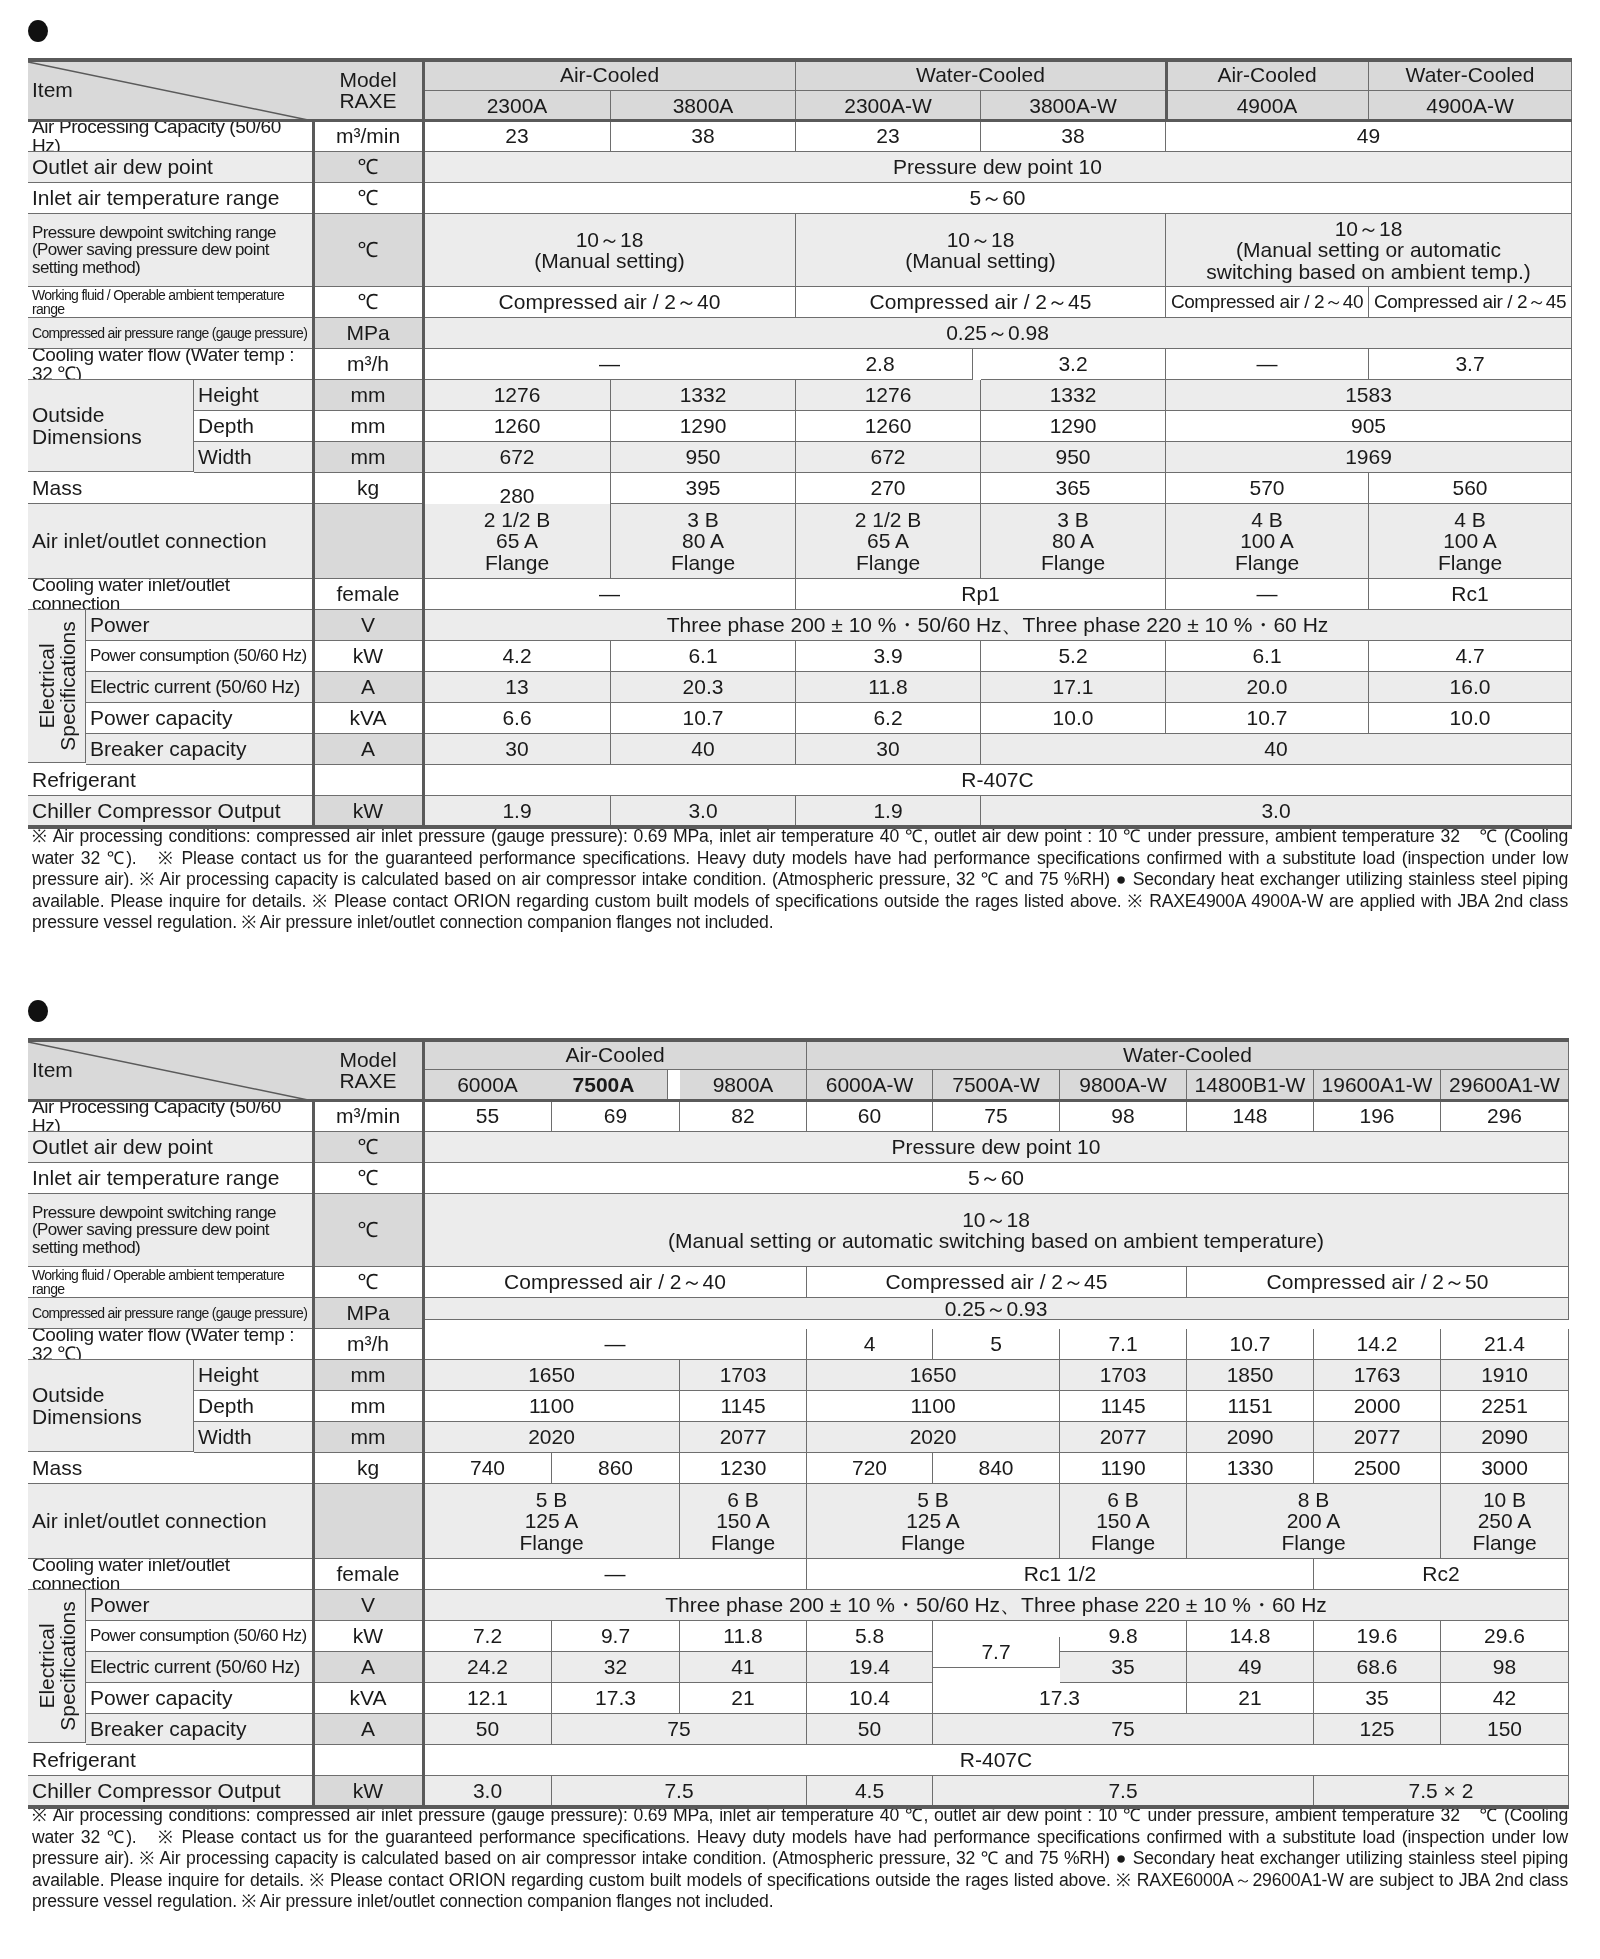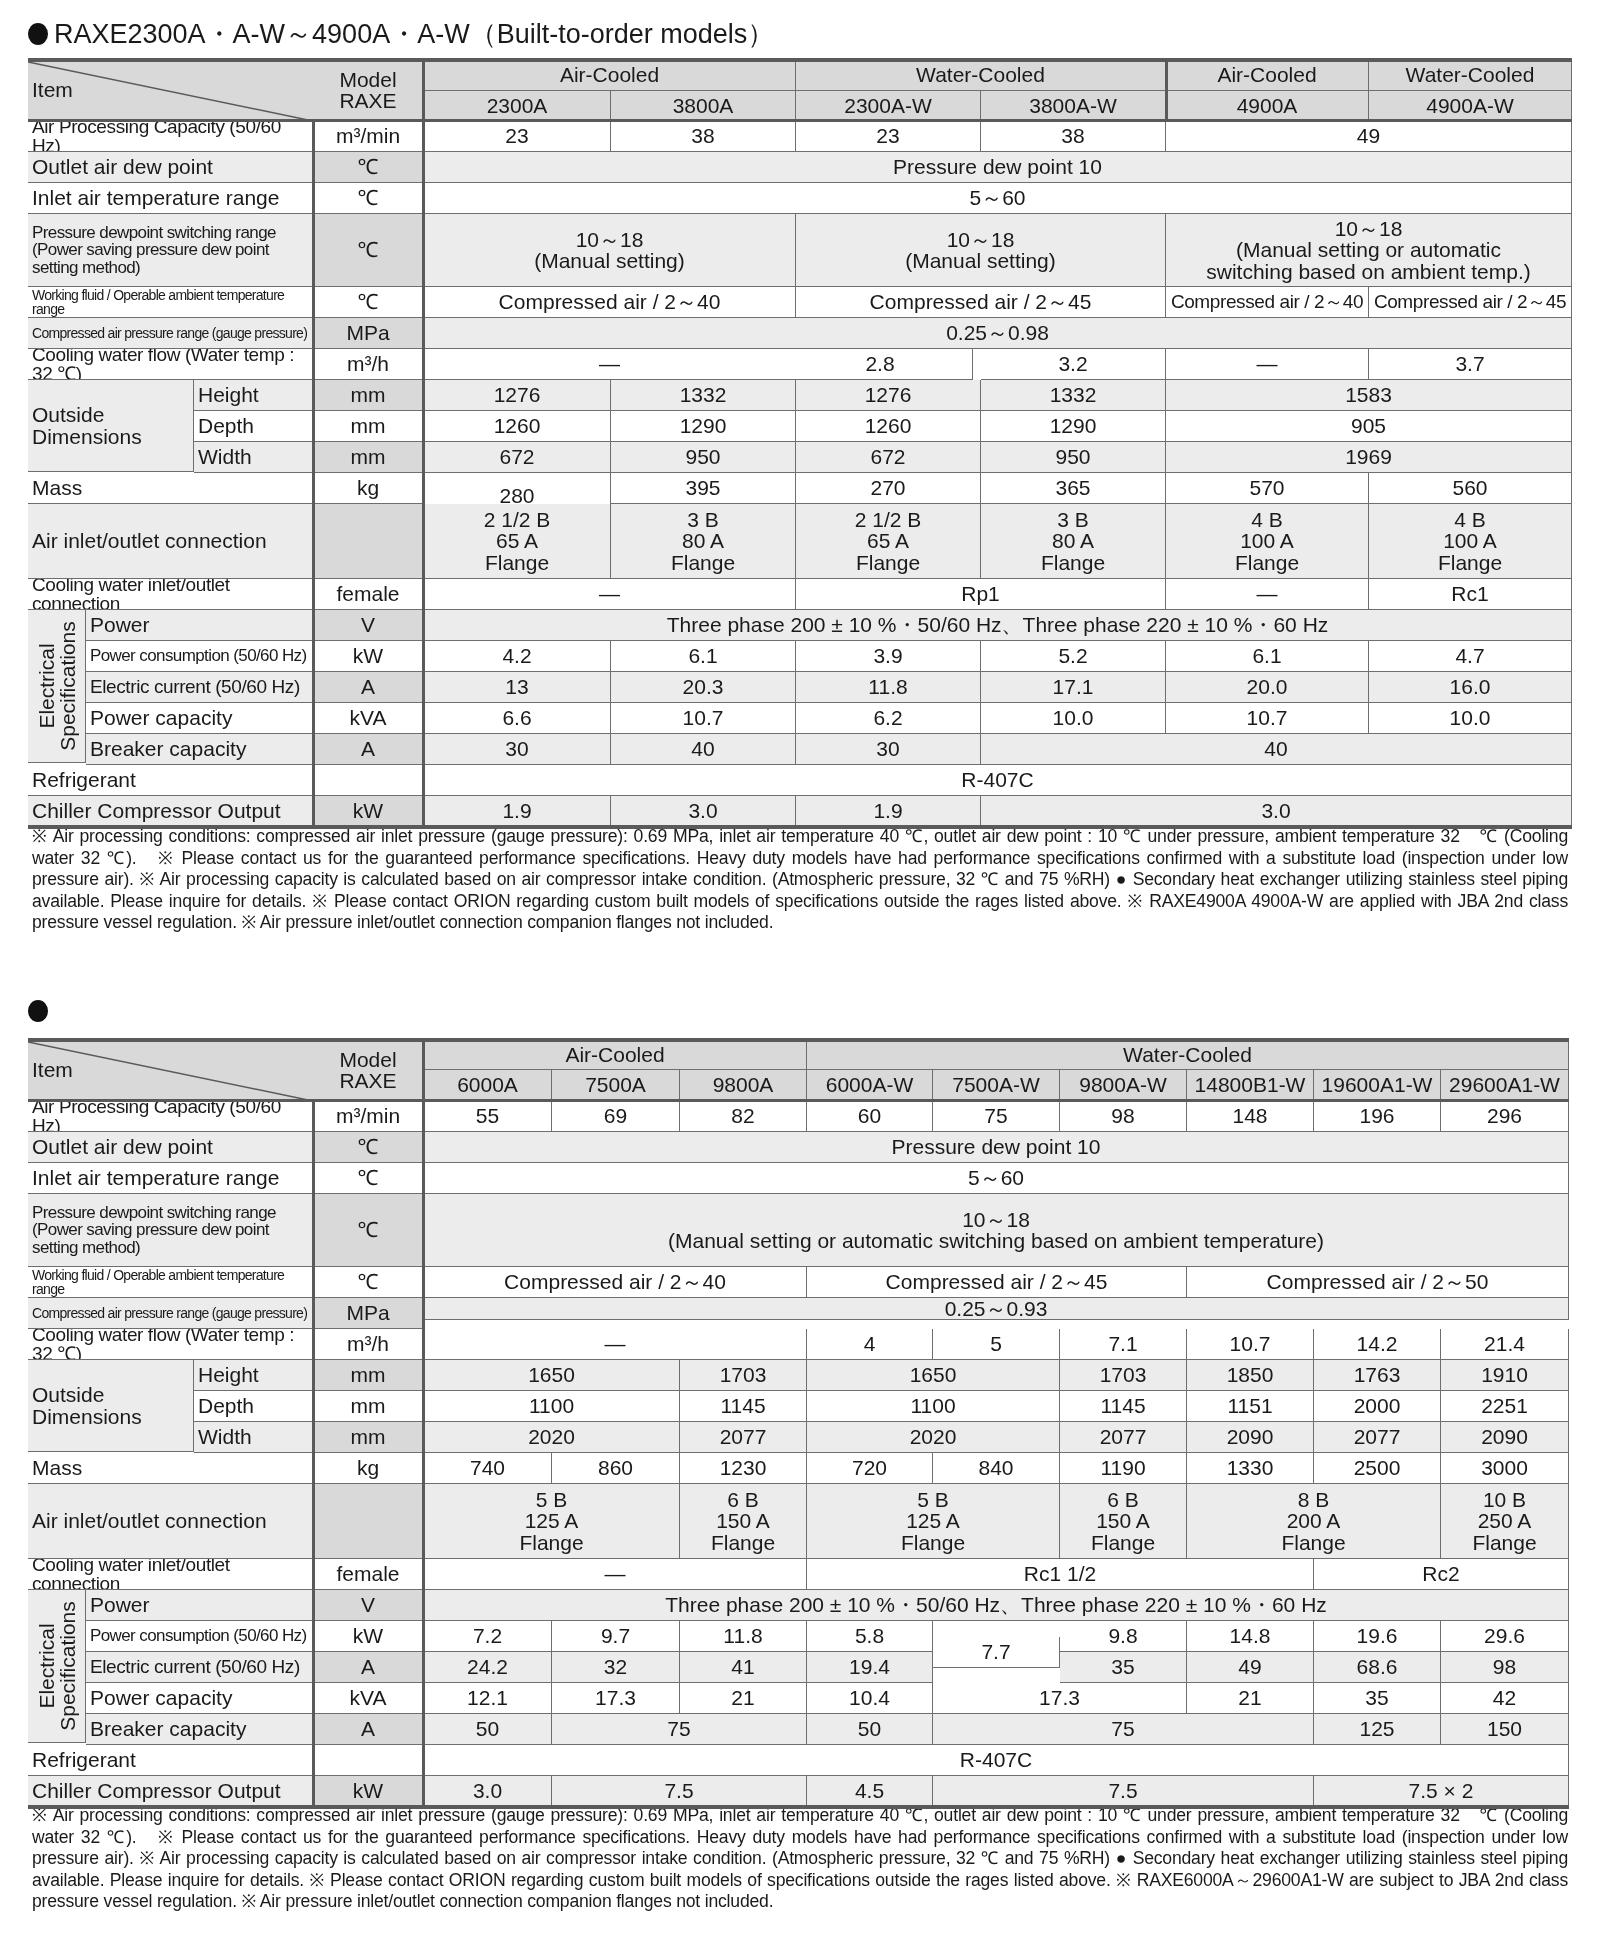--- a/index.html
+++ b/index.html
@@ -20,21 +20,21 @@
   .frame-top{position:absolute;height:4px;background:#5a5a5a;}
   .frame-bot{position:absolute;height:4px;background:#5a5a5a;}
   .vline{position:absolute;width:3px;background:#5a5a5a;}
   .hthick{position:absolute;height:3px;background:#5a5a5a;}
   .notes{position:absolute;left:32px;width:1536px;font-size:17.6px;line-height:21.6px;text-align:justify;color:#1a1a1a;letter-spacing:-0.2px;}
   svg.diag{position:absolute;pointer-events:none;}
 </style>
 </head>
 <body>
 
-<div class="title" style="top:16px;"><span class="dot"></span><span>RAXE2300A・A-W～4900A・A-W（Built-to-order models）</span></div>
+<div class="title" style="top:16px;"><span class="dot"></span></div>
 <div id="tbl0" class="tbl"></div>
 <div class="notes" style="top:826px;">※ Air processing conditions: compressed air inlet pressure (gauge pressure): 0.69 MPa, inlet air temperature 40 ℃, outlet air dew point : 10 ℃ under pressure, ambient temperature 32　℃ (Cooling water 32 ℃).　※ Please contact us for the guaranteed performance specifications. Heavy duty models have had performance specifications confirmed with a substitute load (inspection under low pressure air). ※ Air processing capacity is calculated based on air compressor intake condition. (Atmospheric pressure, 32 ℃ and 75 %RH) ● Secondary heat exchanger utilizing stainless steel piping available. Please inquire for details. ※ Please contact ORION regarding custom built models of specifications outside the rages listed above. ※ RAXE4900A 4900A-W are applied with JBA 2nd class pressure vessel regulation. ※ Air pressure inlet/outlet connection companion flanges not included.</div>
 
 <div class="title" style="top:996px;"><span class="dot"></span></div>
 <div id="tbl1" class="tbl"></div>
 <div class="notes" style="top:1805px;">※ Air processing conditions: compressed air inlet pressure (gauge pressure): 0.69 MPa, inlet air temperature 40 ℃, outlet air dew point : 10 ℃ under pressure, ambient temperature 32　℃ (Cooling water 32 ℃).　※ Please contact us for the guaranteed performance specifications. Heavy duty models have had performance specifications confirmed with a substitute load (inspection under low pressure air). ※ Air processing capacity is calculated based on air compressor intake condition. (Atmospheric pressure, 32 ℃ and 75 %RH) ● Secondary heat exchanger utilizing stainless steel piping available. Please inquire for details. ※ Please contact ORION regarding custom built models of specifications outside the rages listed above. ※ RAXE6000A～29600A1-W are subject to JBA 2nd class pressure vessel regulation. ※ Air pressure inlet/outlet connection companion flanges not included.</div>
 
 <div class="cell h l" style="left: 28px; top: 60px; width: 285px; height: 61px; align-items: center; border-right: none;">Item</div>
 <div class="cell h" style="left: 313px; top: 60px; width: 111px; height: 61px; border-left: none;">Model
 RAXE</div>
@@ -200,21 +200,21 @@
 <div class="vline" style="left: 1165px; top: 60px; height: 61px;"></div>
 <div class="cell h l" style="left: 28px; top: 1040px; width: 285px; height: 61px; align-items: center; border-right: none;">Item</div>
 <div class="cell h" style="left: 313px; top: 1040px; width: 111px; height: 61px; border-left: none;">Model
 RAXE</div>
 <svg class="diag" width="285" height="61" style="left: 28px; top: 1040px;">
     <line x1="0" y1="2" x2="285" y2="61" stroke="#5a5a5a" stroke-width="1.6"></line>
   </svg>
 <div class="cell h" style="left: 424px; top: 1040px; width: 383px; height: 30px;">Air-Cooled</div>
 <div class="cell h" style="left: 807px; top: 1040px; width: 762px; height: 30px;">Water-Cooled</div>
 <div class="cell h" style="left: 424px; top: 1070px; width: 128px; height: 31px;">6000A</div>
-<div class="cell h" style="left: 552px; top: 1070px; width: 128px; height: 31px;">7500A</div>
+<div class="cell h" style="left: 540px; top: 1070px; width: 128px; height: 31px; font-weight: bold;">7500A</div>
 <div class="cell h" style="left: 680px; top: 1070px; width: 127px; height: 31px;">9800A</div>
 <div class="cell h" style="left: 807px; top: 1070px; width: 126px; height: 31px;">6000A-W</div>
 <div class="cell h" style="left: 933px; top: 1070px; width: 127px; height: 31px;">7500A-W</div>
 <div class="cell h" style="left: 1060px; top: 1070px; width: 127px; height: 31px;">9800A-W</div>
 <div class="cell h" style="left: 1187px; top: 1070px; width: 127px; height: 31px;">14800B1-W</div>
 <div class="cell h" style="left: 1314px; top: 1070px; width: 127px; height: 31px;">19600A1-W</div>
 <div class="cell h" style="left: 1441px; top: 1070px; width: 128px; height: 31px;">29600A1-W</div>
 <div class="cell w l md" style="left: 28px; top: 1101px; width: 285px; height: 31px;">Air Processing Capacity (50/60 Hz)</div>
 <div class="cell w" style="left: 313px; top: 1101px; width: 111px; height: 31px;">m³/min</div>
 <div class="cell w" style="left: 424px; top: 1101px; width: 128px; height: 31px;">55</div>

